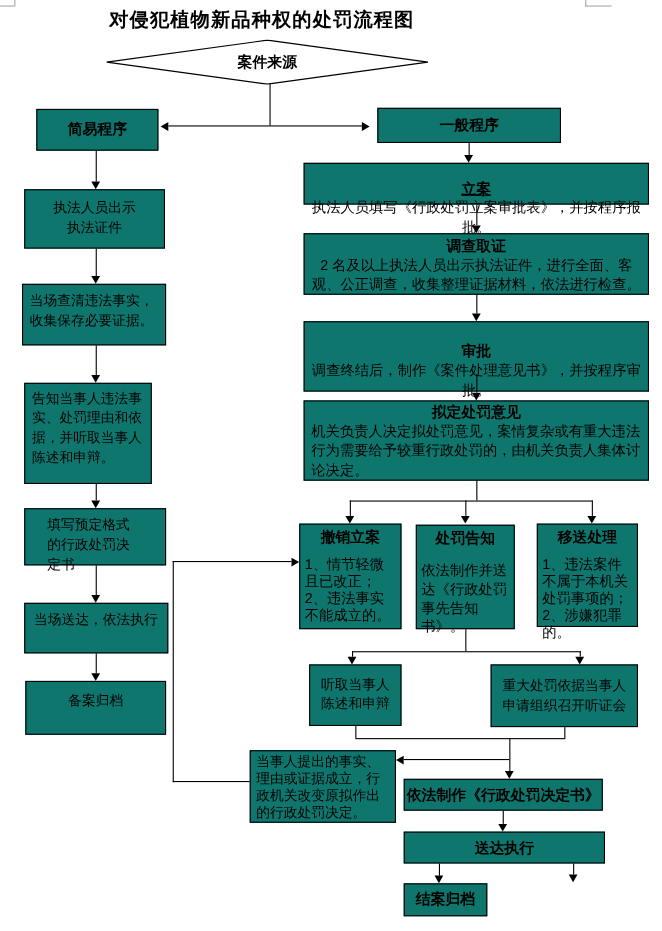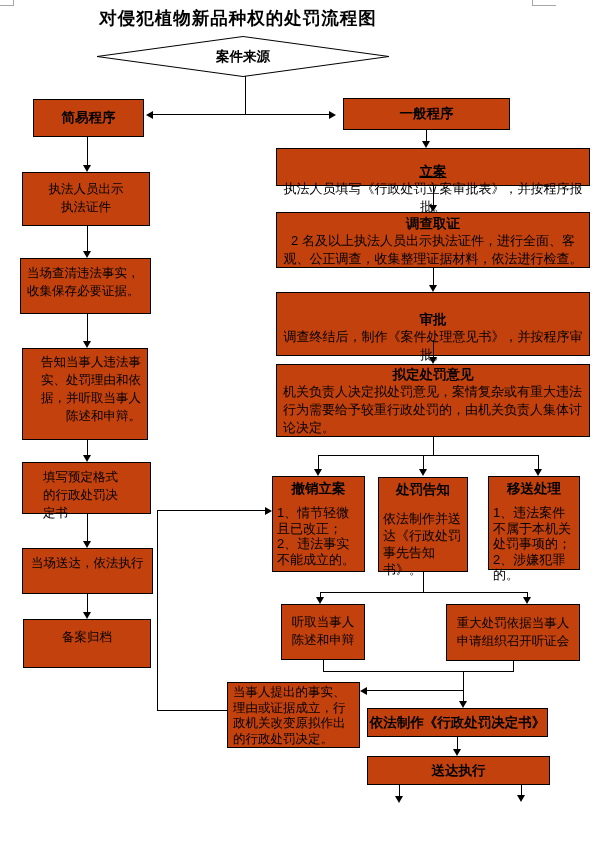--- a/index.html
+++ b/index.html
@@ -1,18 +1,18 @@
 <!DOCTYPE html>
 <html><head>
 <meta charset="utf-8">
 <style>
   html,body{margin:0;padding:0;background:#fff;}
   #page{position:relative;width:602px;height:846px;background:#fff;overflow:hidden;
         font-family:"Liberation Sans",sans-serif;color:#000;}
-  .box{position:absolute;border:1px solid #000;background:#c2410c;box-sizing:border-box;
+  .box{position:absolute;border:1px solid #000;background:#0f766e;box-sizing:border-box;
        font-size:12.5px;line-height:18px;}
   .center{display:flex;align-items:center;justify-content:center;text-align:center;}
   .hcenter{text-align:center;}
   .bold{font-weight:bold;}
   .hd{font-weight:bold;font-size:13.5px;text-align:center;line-height:17px;}
   .u{text-decoration:underline;}
   .bd{font-size:13px;line-height:18px;}
   .pre{white-space:pre-line;font-family:Liberation Mono, monospace;}
   .line{position:absolute;background:#000;}
   .gline{position:absolute;background:#a6a6a6;}
@@ -60,21 +60,21 @@
 执法证件</div>
 
   <div class="line" style="left:87px;top:226px;width:1px;height:25px;"></div>
   <div class="arr-d" style="left:83px;top:251px;"></div>
 
   <div class="box" style="left:20px;top:258px;width:131px;height:56px;padding:5px 6px;">当场查清违法事实，收集保存必要证据。</div>
 
   <div class="line" style="left:87px;top:314px;width:1px;height:27px;"></div>
   <div class="arr-d" style="left:83px;top:341px;"></div>
 
-  <div class="box" style="left:22px;top:348px;width:126px;height:92px;padding:4px 6px;text-align:right;">告知当事人违法事实、处罚理由和依据，并听取当事人陈述和申辩。</div>
+  <div class="box" style="left:22px;top:348px;width:116px;height:92px;padding:4px 6px;">告知当事人违法事实、处罚理由和依据，并听取当事人陈述和申辩。</div>
 
   <div class="line" style="left:87px;top:440px;width:1px;height:15px;"></div>
   <div class="arr-d" style="left:83px;top:455px;"></div>
 
   <div class="box" style="left:22px;top:462px;width:129px;height:52px;padding:5px 20px;">填写预定格式的行政处罚决定书</div>
 
   <div class="line" style="left:87px;top:514px;width:1px;height:27px;"></div>
   <div class="arr-d" style="left:83px;top:541px;"></div>
 
   <div class="box" style="left:22px;top:548px;width:131px;height:46px;padding:5px 8px;">当场送达，依法执行</div>
@@ -176,15 +176,16 @@
   <div class="line" style="left:457px;top:737px;width:1px;height:12px;"></div>
   <div class="arr-d" style="left:453px;top:749px;"></div>
 
   <div class="box center bold" style="left:367px;top:756px;width:183px;height:29px;font-size:13.5px;">送达执行</div>
 
   <div class="line" style="left:399px;top:785px;width:1px;height:11px;"></div>
   <div class="arr-d" style="left:395px;top:796px;"></div>
   <div class="line" style="left:521px;top:785px;width:1px;height:10px;"></div>
   <div class="arr-d" style="left:517px;top:795px;"></div>
 
+  <div class="box center bold" style="left:367px;top:803px;width:76px;height:30px;font-size:13.5px;">结案归档</div>
 
 
 </div>
 
 </body></html>

